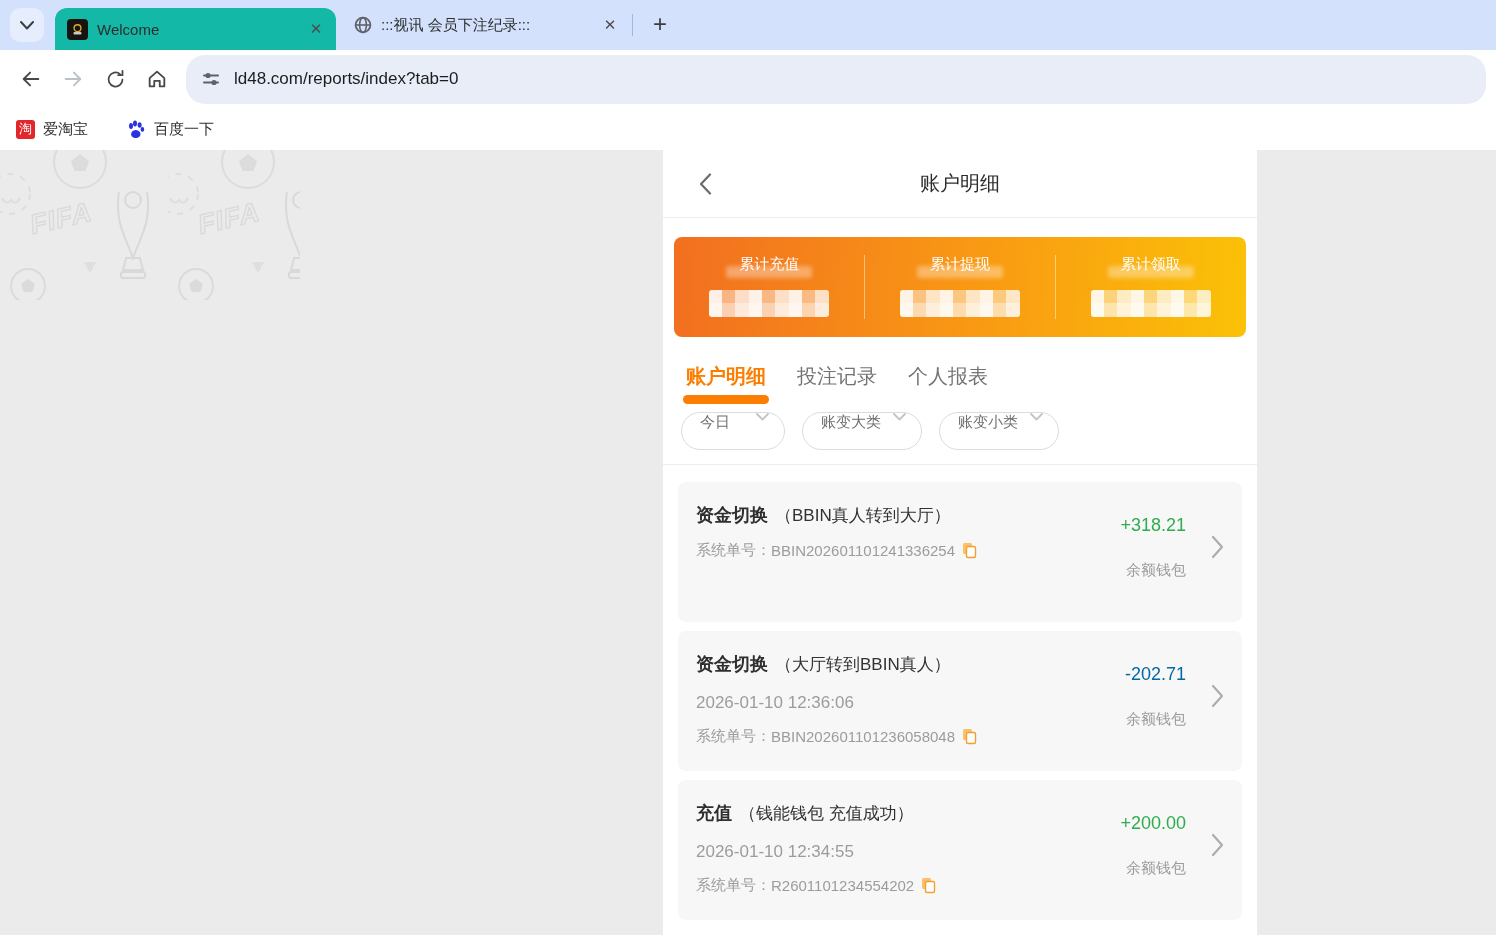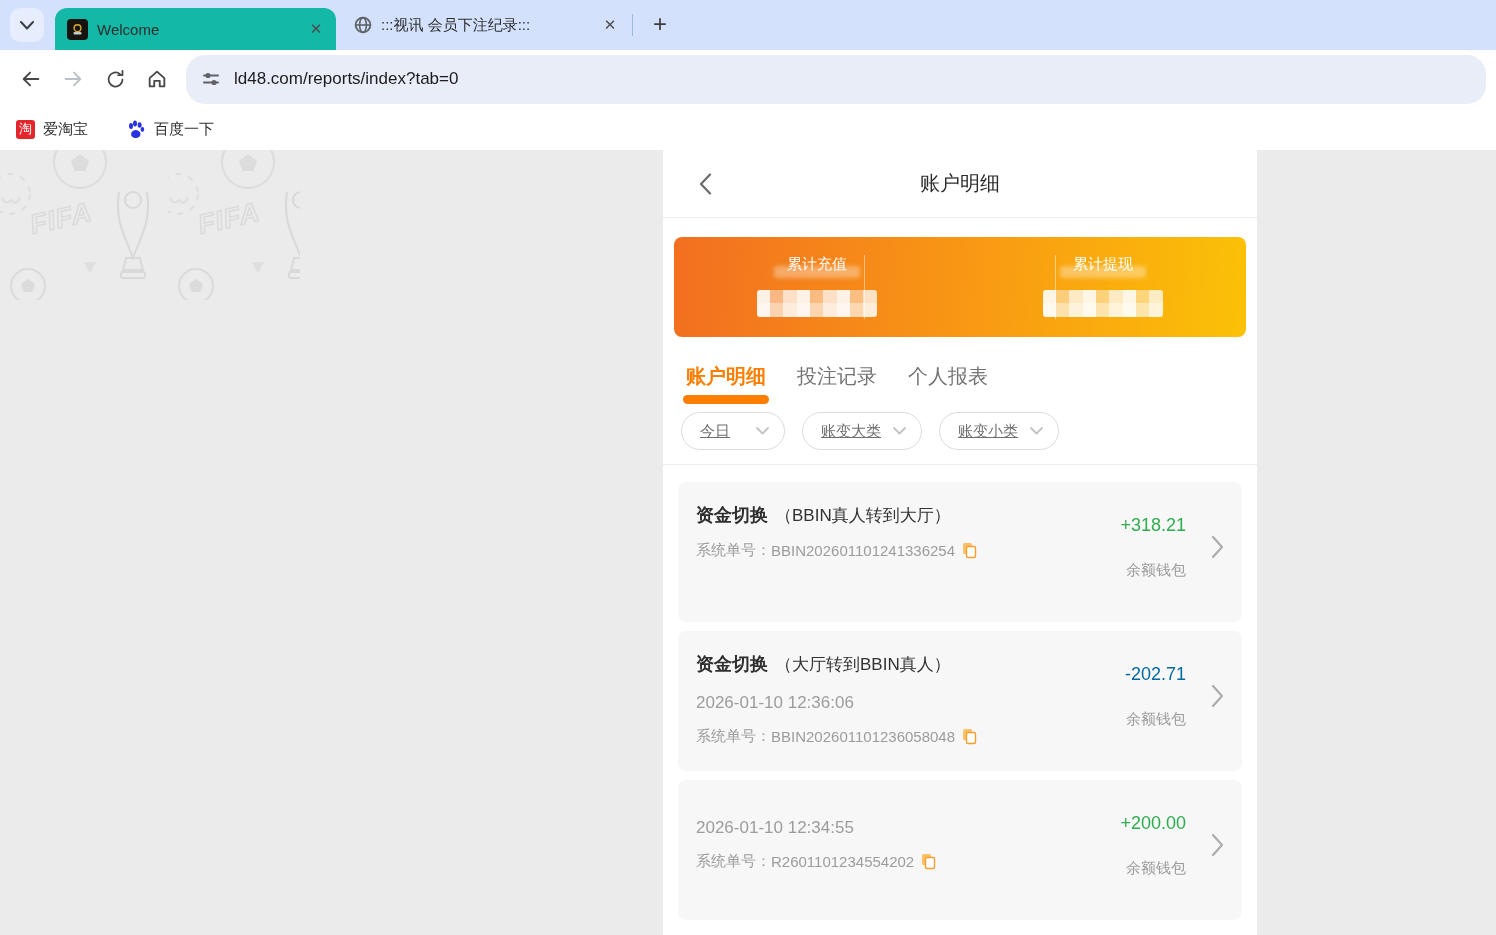--- a/index.html
+++ b/index.html
@@ -66,21 +66,21 @@
 
   .tabs-row { display:flex; gap:31px; padding:26px 0 0 23px; flex:none; }
   .ptab { font-size:20px; color:#737373; position:relative; padding-bottom:22px; }
   .ptab.active { color:#fb7e00; font-weight:700; }
   .ptab.active::after { content:""; position:absolute; left:-3px; right:-3px; bottom:8px;
     height:9px; border-radius:5px; background:#fb7e00; }
 
   .filters-row { display:flex; gap:17px; padding:0 0 14px 18px;
     border-bottom:1px solid #ececec; flex:none; }
   .pill { height:38px; border:1px solid #dcdcdc; border-radius:19px; display:flex;
-    align-items:center; padding:0 15px 0 18px; color:#6f6f6f; font-size:15px; background:#fff;text-decoration:underline; }
+    padding:0 15px 0 18px; color:#6f6f6f; font-size:15px; background:#fff; }
   .pill .gap { display:inline-block; }
   .pill.p1 .gap { width:26px; } .pill.p2 .gap, .pill.p3 .gap { width:12px; }
 
   .txn-list { padding:17px 15px 0; display:flex; flex-direction:column; gap:9px; }
   .txn-card { background:#f7f7f8; border-radius:8px; height:140px; position:relative;
     padding:21px 0 0 18px; flex:none; }
   .txn-title-row { font-size:17px; color:#323232; display:flex; align-items:baseline; }
   .txn-type { font-size:18px; font-weight:700; color:#2f2f2f; }
   .txn-detail { margin-left:7px; }
   .txn-date { margin-top:17px; font-size:17px; color:#9c9c9c; }
@@ -232,20 +232,25 @@
       <div class="sum-col">
         <div class="sum-label">累计充值</div>
         <div class="label-smudge"></div>
         <div class="mosaic"></div>
       </div>
       <div class="sum-col">
         <div class="sum-label">累计提现</div>
         <div class="label-smudge"></div>
         <div class="mosaic"></div>
       </div>
+      <div class="sum-col">
+        <div class="sum-label">累计领取</div>
+        <div class="label-smudge"></div>
+        <div class="mosaic"></div>
+      </div>
       <div class="sum-divider d1"></div>
       <div class="sum-divider d2"></div>
     </div>
 
     <div class="tabs-row">
       <div class="ptab active">账户明细</div>
       <div class="ptab">投注记录</div>
       <div class="ptab">个人报表</div>
     </div>
 
@@ -314,20 +319,24 @@
         <div class="txn-right">
           <div class="txn-amount" data-sign="negative">-202.71</div>
           <div class="txn-wallet">余额钱包</div>
         </div>
         <svg class="txn-chevron" width="13" height="24" viewBox="0 0 13 24">
           <polyline points="2,2 11,12 2,22" fill="none" stroke="#adadad" stroke-width="2.2" stroke-linecap="round" stroke-linejoin="round"></polyline>
         </svg>
       </div>
 
       <div class="txn-card">
+        <div class="txn-title-row">
+          <span class="txn-type">充值</span>
+          <span class="txn-detail">（钱能钱包 充值成功）</span>
+        </div>
         <div class="txn-date">2026-01-10 12:34:55</div>
         <div class="txn-order">
           <span>系统单号：</span>
           <span>R2601101234554202</span>
           <svg class="copy-icon" width="15" height="17" viewBox="0 0 15 17">
             <rect x="1" y="1" width="9" height="11" rx="1.5" fill="#fbc169"></rect>
             <rect x="4.5" y="4.5" width="9" height="11" rx="1.5" fill="#fff" stroke="#f59e2d" stroke-width="1.4"></rect>
           </svg>
         </div>
         <div class="txn-right">

